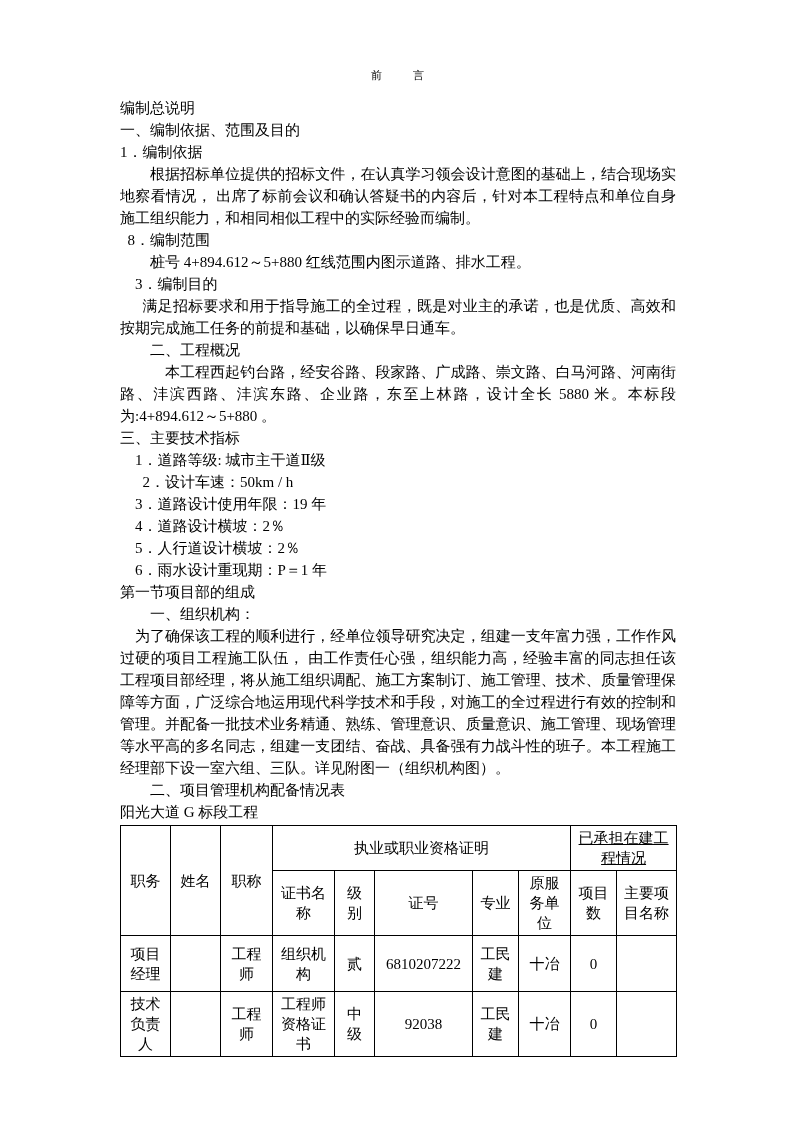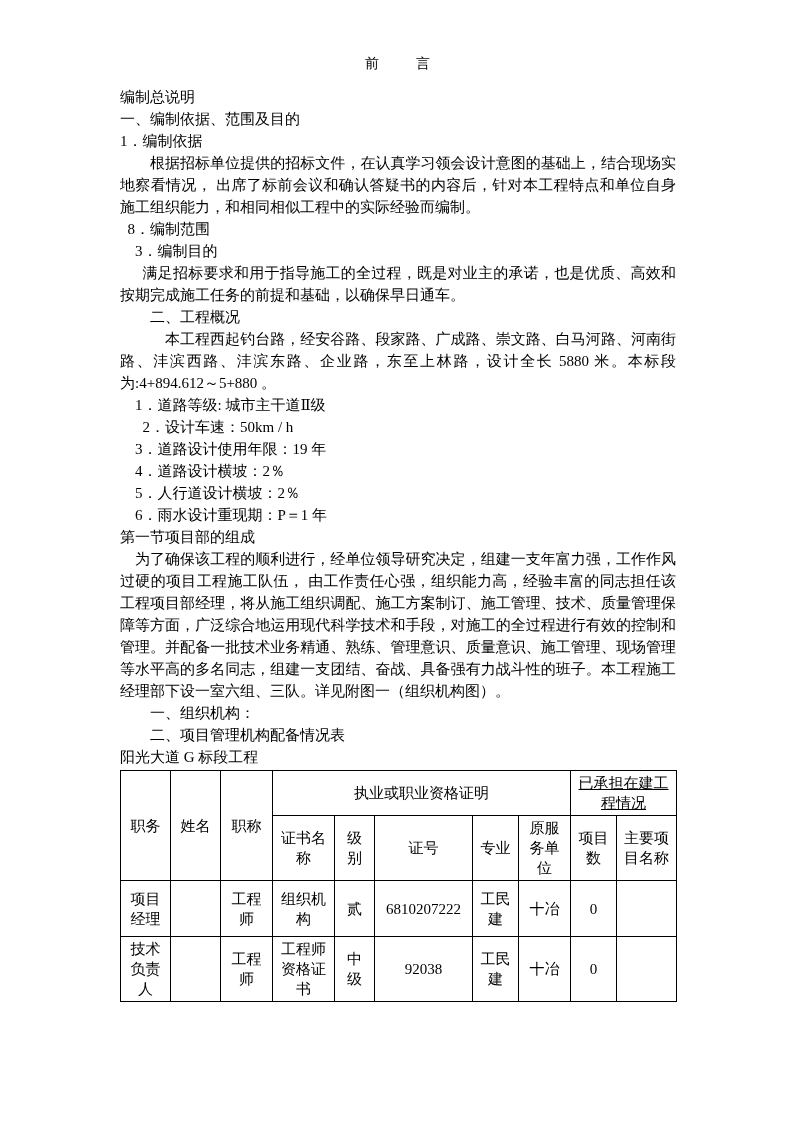--- a/index.html
+++ b/index.html
@@ -12,24 +12,24 @@
   }
   .page {
     position: relative;
     width: 793px;
     height: 1122px;
     background: #ffffff;
     padding: 52px 117px 30px 120px;
     overflow: hidden;
   }
   .doc-title {
-    font-size: 14px;
+    font-size: 11px;
     font-weight: normal;
     text-align: center;
-    margin: 0 0 10px 0;
+    margin: 11px 0 10px 0;
     line-height: 24px;
     white-space: pre;
     letter-spacing: 1px;
   }
   .para {
     margin: 0;
     font-size: 15px;
     line-height: 22px;
     text-align: justify;
   }
@@ -73,33 +73,35 @@
 <div class="page">
 
   <h1 class="doc-title">前        言</h1>
 
   <div class="content">
     <p class="para ind-0">编制总说明</p>
     <p class="para ind-0">一、编制依据、范围及目的</p>
     <p class="para ind-0">1．编制依据</p>
     <p class="para ind-2">根据招标单位提供的招标文件，在认真学习领会设计意图的基础上，结合现场实地察看情况， 出席了标前会议和确认答疑书的内容后，针对本工程特点和单位自身施工组织能力，和相同相似工程中的实际经验而编制。</p>
     <p class="para ind-05">8．编制范围</p>
+    <p class="para ind-2">桩号 4+894.612～5+880 红线范围内图示道路、排水工程。</p>
     <p class="para ind-1">3．编制目的</p>
     <p class="para ind-15">满足招标要求和用于指导施工的全过程，既是对业主的承诺，也是优质、高效和按期完成施工任务的前提和基础，以确保早日通车。</p>
     <p class="para ind-2">二、工程概况</p>
     <p class="para ind-3">本工程西起钓台路，经安谷路、段家路、广成路、崇文路、白马河路、河南街路、沣滨西路、沣滨东路、企业路，东至上林路，设计全长 5880 米。本标段为:4+894.612～5+880  。</p>
+    <p class="para ind-0">三、主要技术指标</p>
     <p class="para ind-1">1．道路等级: 城市主干道Ⅱ级</p>
     <p class="para ind-15">2．设计车速：50km / h</p>
     <p class="para ind-1">3．道路设计使用年限：19 年</p>
     <p class="para ind-1">4．道路设计横坡：2％</p>
     <p class="para ind-1">5．人行道设计横坡：2％</p>
     <p class="para ind-1">6．雨水设计重现期：P＝1 年</p>
     <p class="para ind-0">第一节项目部的组成</p>
+    <p class="para ind-2">一、组织机构：</p>
     <p class="para ind-1">为了确保该工程的顺利进行，经单位领导研究决定，组建一支年富力强，工作作风过硬的项目工程施工队伍，    由工作责任心强，组织能力高，经验丰富的同志担任该工程项目部经理，将从施工组织调配、施工方案制订、施工管理、技术、质量管理保障等方面，广泛综合地运用现代科学技术和手段，对施工的全过程进行有效的控制和管理。并配备一批技术业务精通、熟练、管理意识、质量意识、施工管理、现场管理等水平高的多名同志，组建一支团结、奋战、具备强有力战斗性的班子。本工程施工经理部下设一室六组、三队。详见附图一（组织机构图）。</p>
-    <p class="para ind-2">一、组织机构：</p>
     <p class="para ind-2">二、项目管理机构配备情况表</p>
     <p class="para ind-0">阳光大道 G 标段工程</p>
   </div>
 
   <table class="info-table">
     <colgroup>
       <col style="width:50px">
       <col style="width:50px">
       <col style="width:52px">
       <col style="width:62px">

